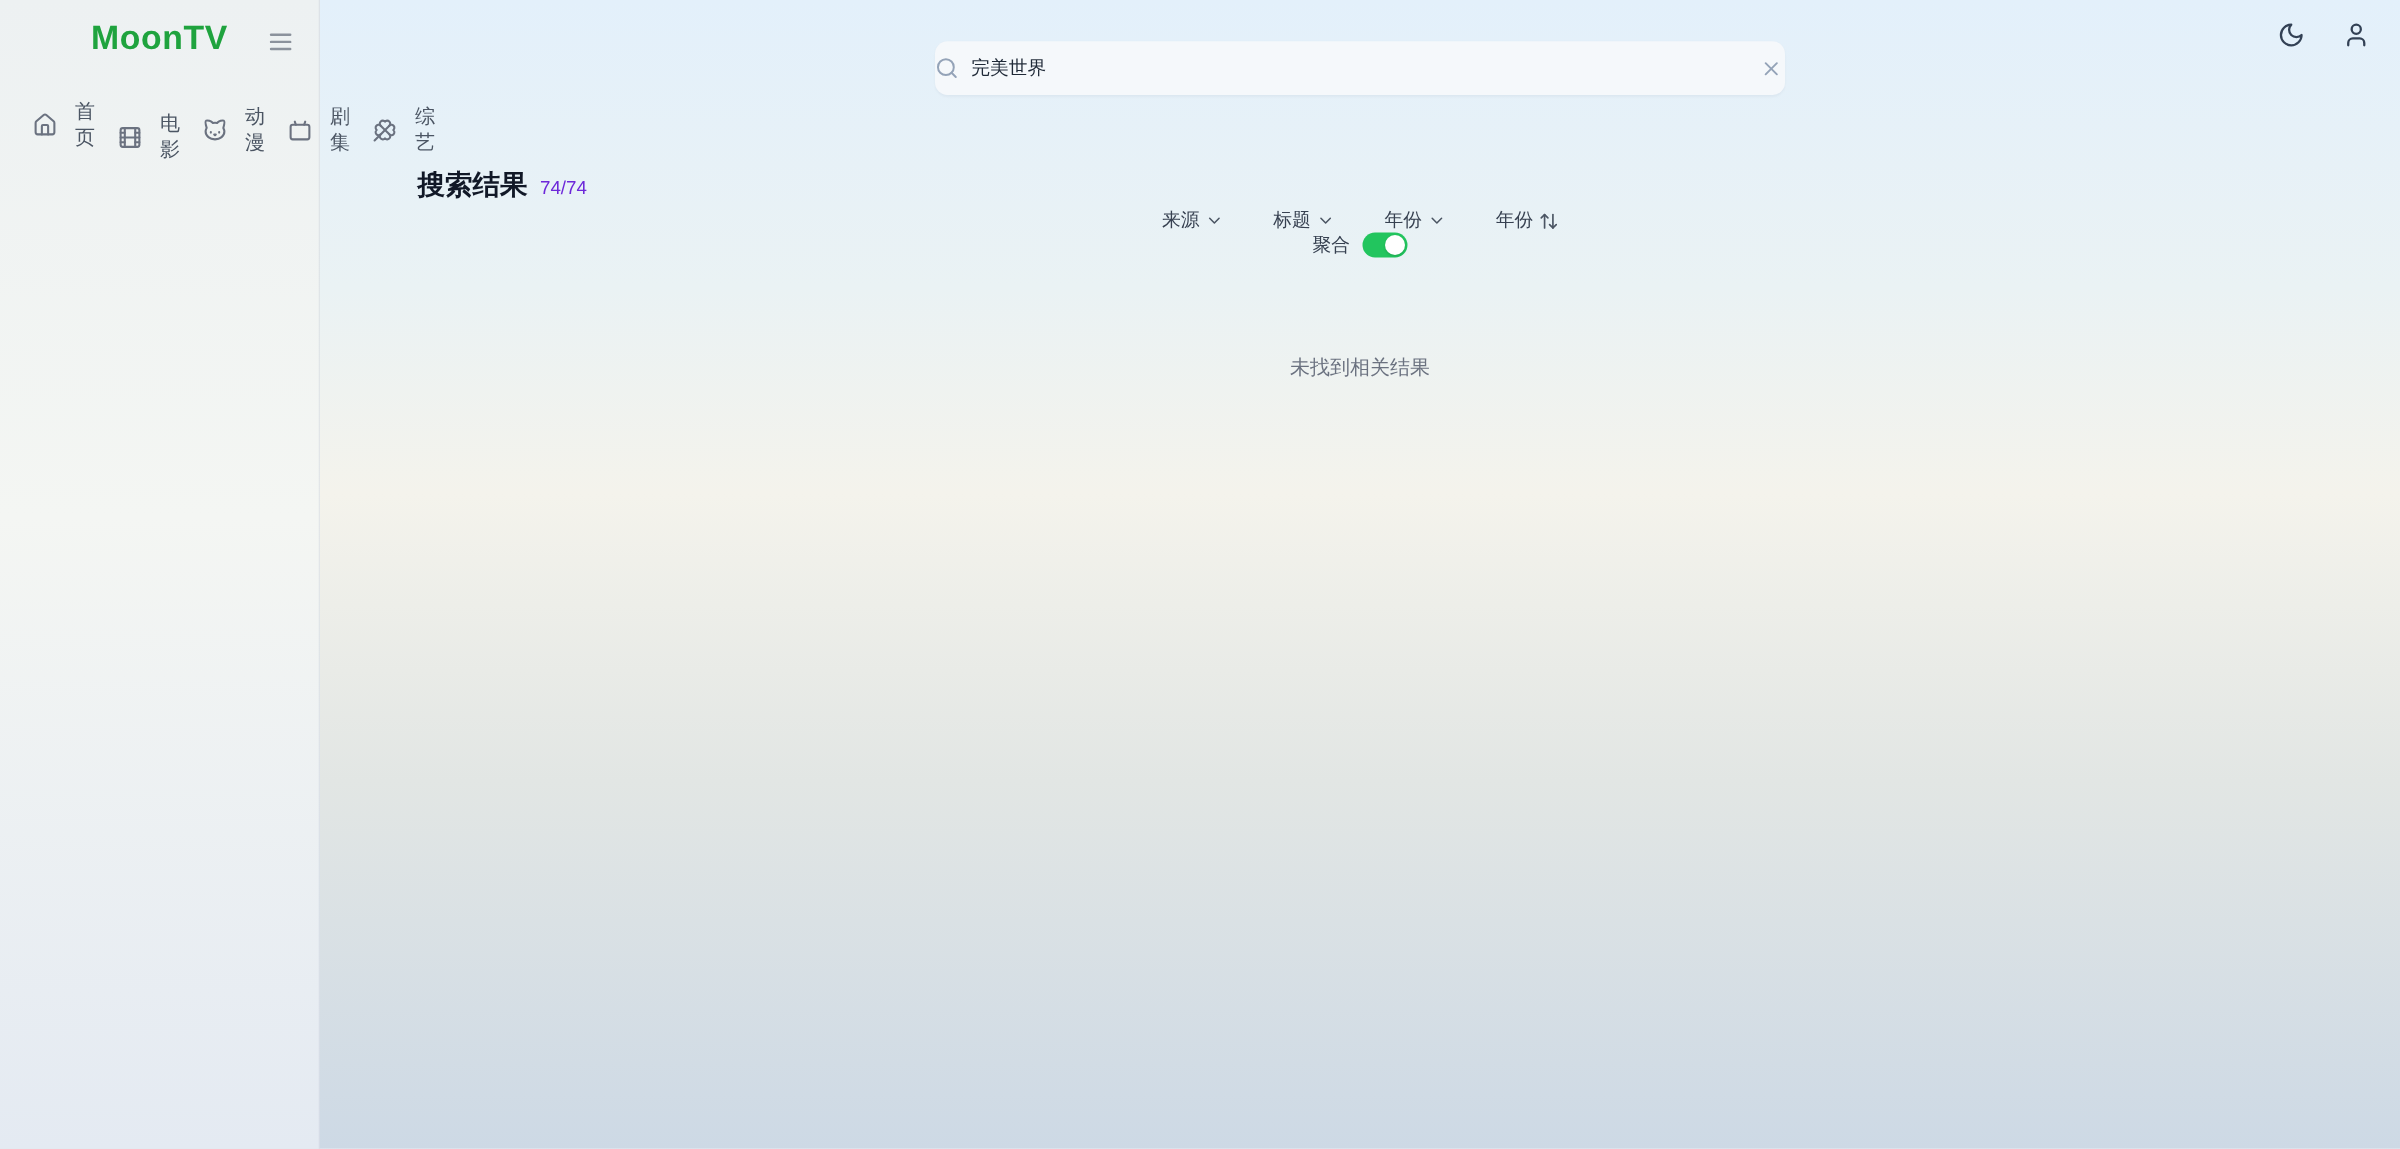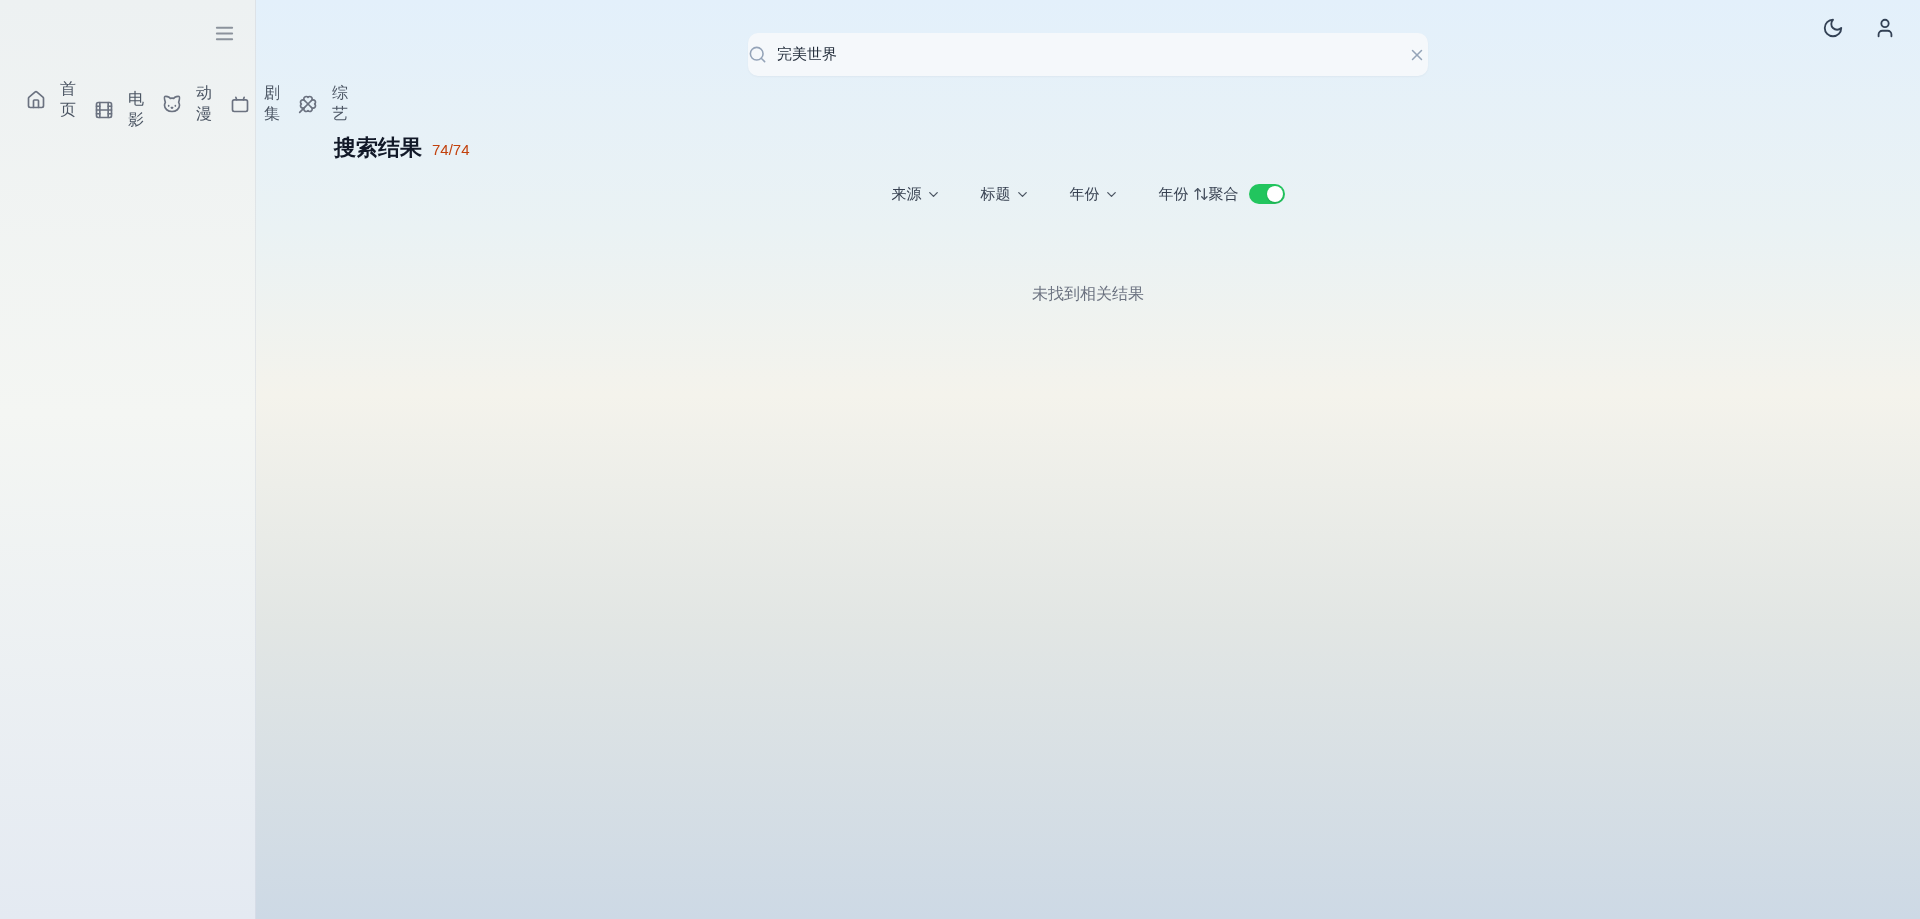--- a/index.html
+++ b/index.html
@@ -60,25 +60,25 @@
   .top-actions {
     position:absolute; top:15px; right:22px;
     display:flex; align-items:center; gap:26px;
   }
   .icon-btn { background:none; border:none; color:#334155; cursor:pointer; padding:2px; }
 
   .content { padding:134px 78px 0; }
 
   .result-heading { display:flex; align-items:baseline; gap:10px; }
   .result-title { font-size:22px; font-weight:bold; color:#111827; line-height:28px; }
-  .result-count { font-size:15px; color:#c2410c;text-align:center; }
+  .result-count { font-size:15px; color:#6d28d9;text-align:center; }
 
   .filter-row {
     margin-top:20px; height:24px;
-    display:flex; align-items:center; justify-content:center;
+    display:flex; align-items:center; justify-content:flex-end;flex-direction:column;
   }
   .filters { display:flex; align-items:center; gap:40px; }
   .filter-item {
     display:flex; align-items:center; gap:4px;
     font-size:15px; color:#374151; cursor:pointer; background:none; border:none;
     font-family:"Liberation Sans","DejaVu Sans",sans-serif;
   }
   .filter-item .f-icon { color:#4b5563; }
 
   .aggregate { display:flex; align-items:center; gap:10px; }
@@ -98,20 +98,21 @@
   .empty-message {
     margin-top:78px; text-align:center;
     font-size:16px; color:#6b7280;
   }
 </style>
 </head>
 <body>
 
 <aside class="sidebar">
   <div class="sidebar-header">
+    <div class="logo">MoonTV</div>
     <button class="menu-btn" aria-label="menu">
       <svg width="23" height="23" viewBox="0 0 24 24" fill="none" stroke="currentColor" stroke-width="2" stroke-linecap="round">
           <path d="M4 6h16"></path>
           <path d="M4 12h16"></path>
           <path d="M4 18h16"></path>
         </svg>
     </button>
   </div>
   <nav class="nav">
     <div class="nav-item">

